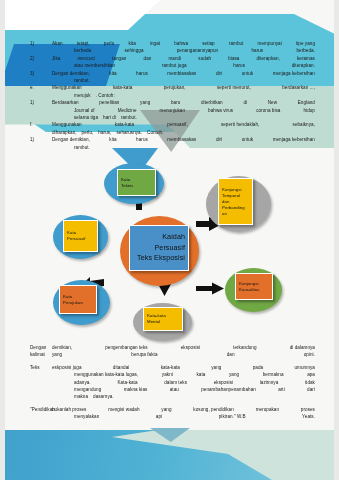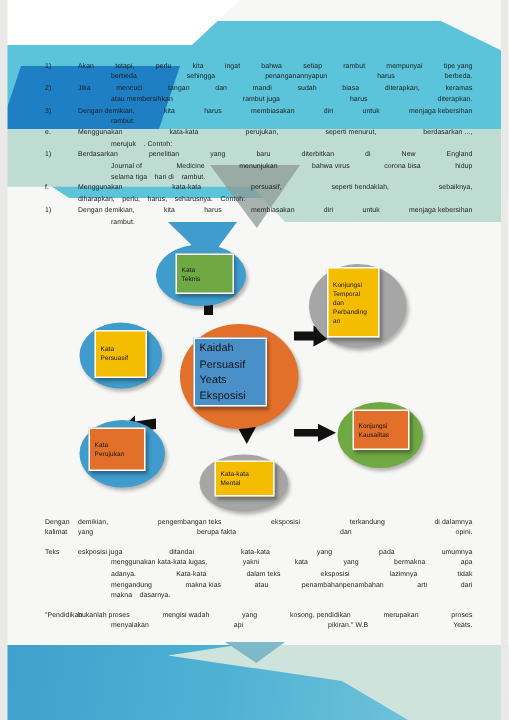--- a/index.html
+++ b/index.html
@@ -338,24 +338,24 @@
     <div class="node">
       <div class="ell" style="left:53px;top:55px;width:55px;height:44px;background:#3f9ccd;"></div>
       <div class="box" style="left:63px;top:60px;width:35px;height:32px;background:#f5bd00;">
         <div class="t">Kata</div>
         <div class="t">Persuasif</div>
       </div>
     </div>
 
     <div class="node">
       <div class="ell" style="left:120px;top:56px;width:79px;height:70px;background:#e2702a;"></div>
-      <div class="box center" style="left:129px;top:65px;width:49px;height:46px;background:#4a90c8;">
+      <div class="box center" style="left:129px;top:65px;width:60px;height:46px;background:#4a90c8;align-items:flex-end;">
         <div class="t">Kaidah</div>
         <div class="t">Persuasif</div>
-        <div class="t">Yeats Eksposisi</div>
+        <div class="t">Teks Eksposisi</div>
       </div>
     </div>
 
     <div class="node">
       <div class="ell" style="left:225px;top:108px;width:57px;height:44px;background:#70a844;"></div>
       <div class="box" style="left:235px;top:113px;width:38px;height:27px;background:#e2702a;">
         <div class="t">Konjungsi</div>
         <div class="t">Kausalitas</div>
       </div>
     </div>

